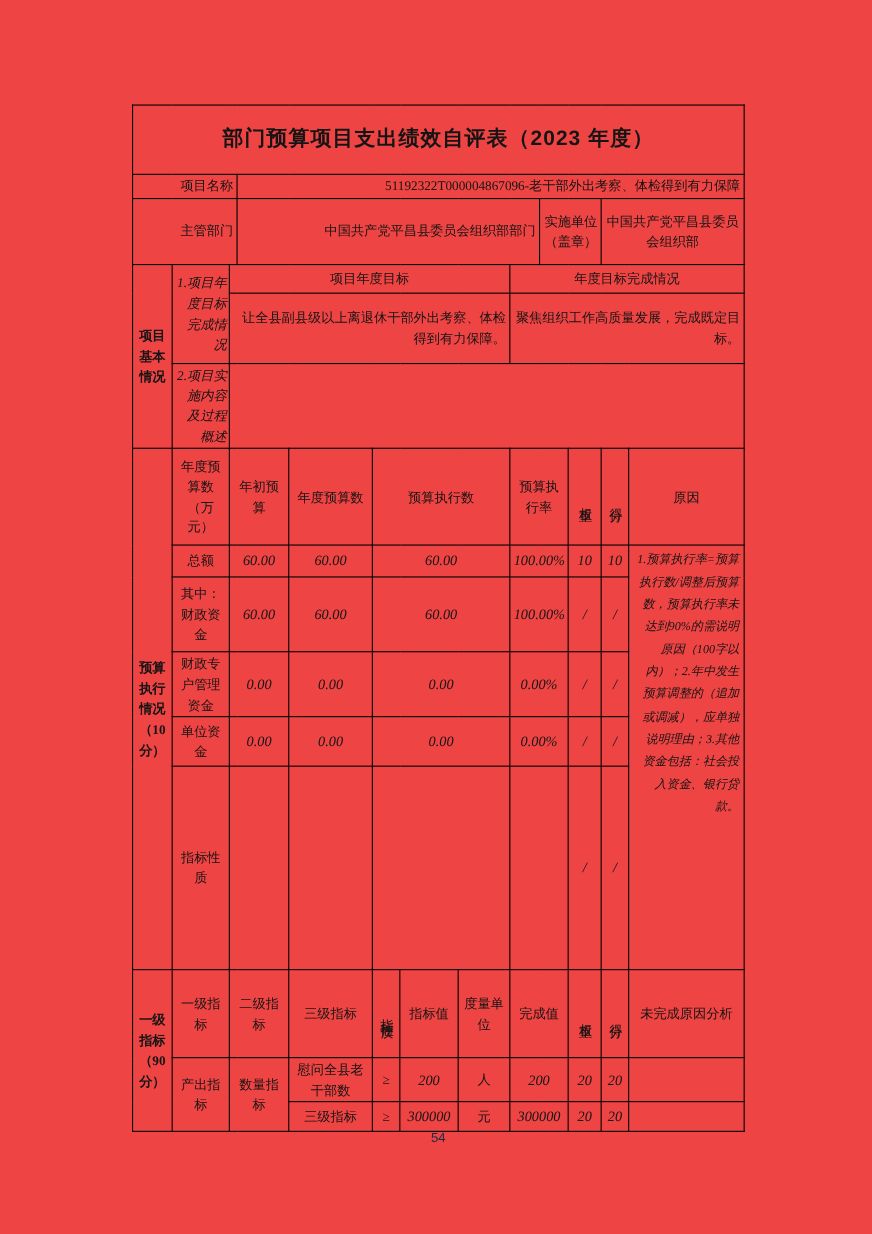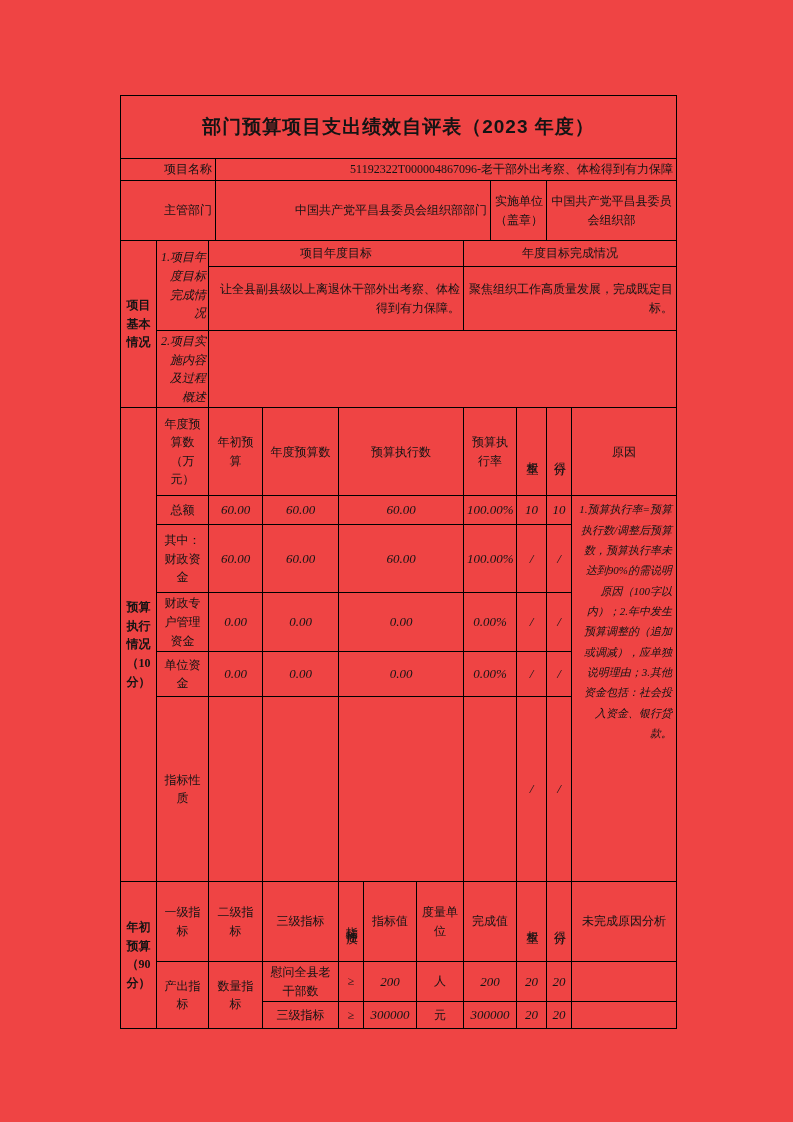--- a/index.html
+++ b/index.html
@@ -181,21 +181,21 @@
       <td>指标性质</td>
       <td colspan="2" class="num"></td>
       <td class="num"></td>
       <td colspan="3" class="num"></td>
       <td colspan="2" class="num"></td>
       <td class="num">/</td>
       <td class="num">/</td>
     </tr>
 
     <tr style="height:80px">
-      <td rowspan="3" class="section-label">年初预算（90分）</td>
+      <td rowspan="3" class="section-label">一级指标（90分）</td>
       <td>一级指标</td>
       <td colspan="2">二级指标</td>
       <td>三级指标</td>
       <td><span class="vert-span">指标性质</span></td>
       <td>指标值</td>
       <td>度量单位</td>
       <td colspan="2">完成值</td>
       <td><span class="vert-span">权重</span></td>
       <td><span class="vert-span">得分</span></td>
       <td>未完成原因分析</td>
@@ -220,13 +220,14 @@
       <td class="num">300000</td>
       <td>元</td>
       <td colspan="2" class="num">300000</td>
       <td class="num">20</td>
       <td class="num">20</td>
       <td></td>
     </tr>
   </tbody>
     </table>
 
+  <div class="page-num">54</div>
 </div>
 
 </body></html>

